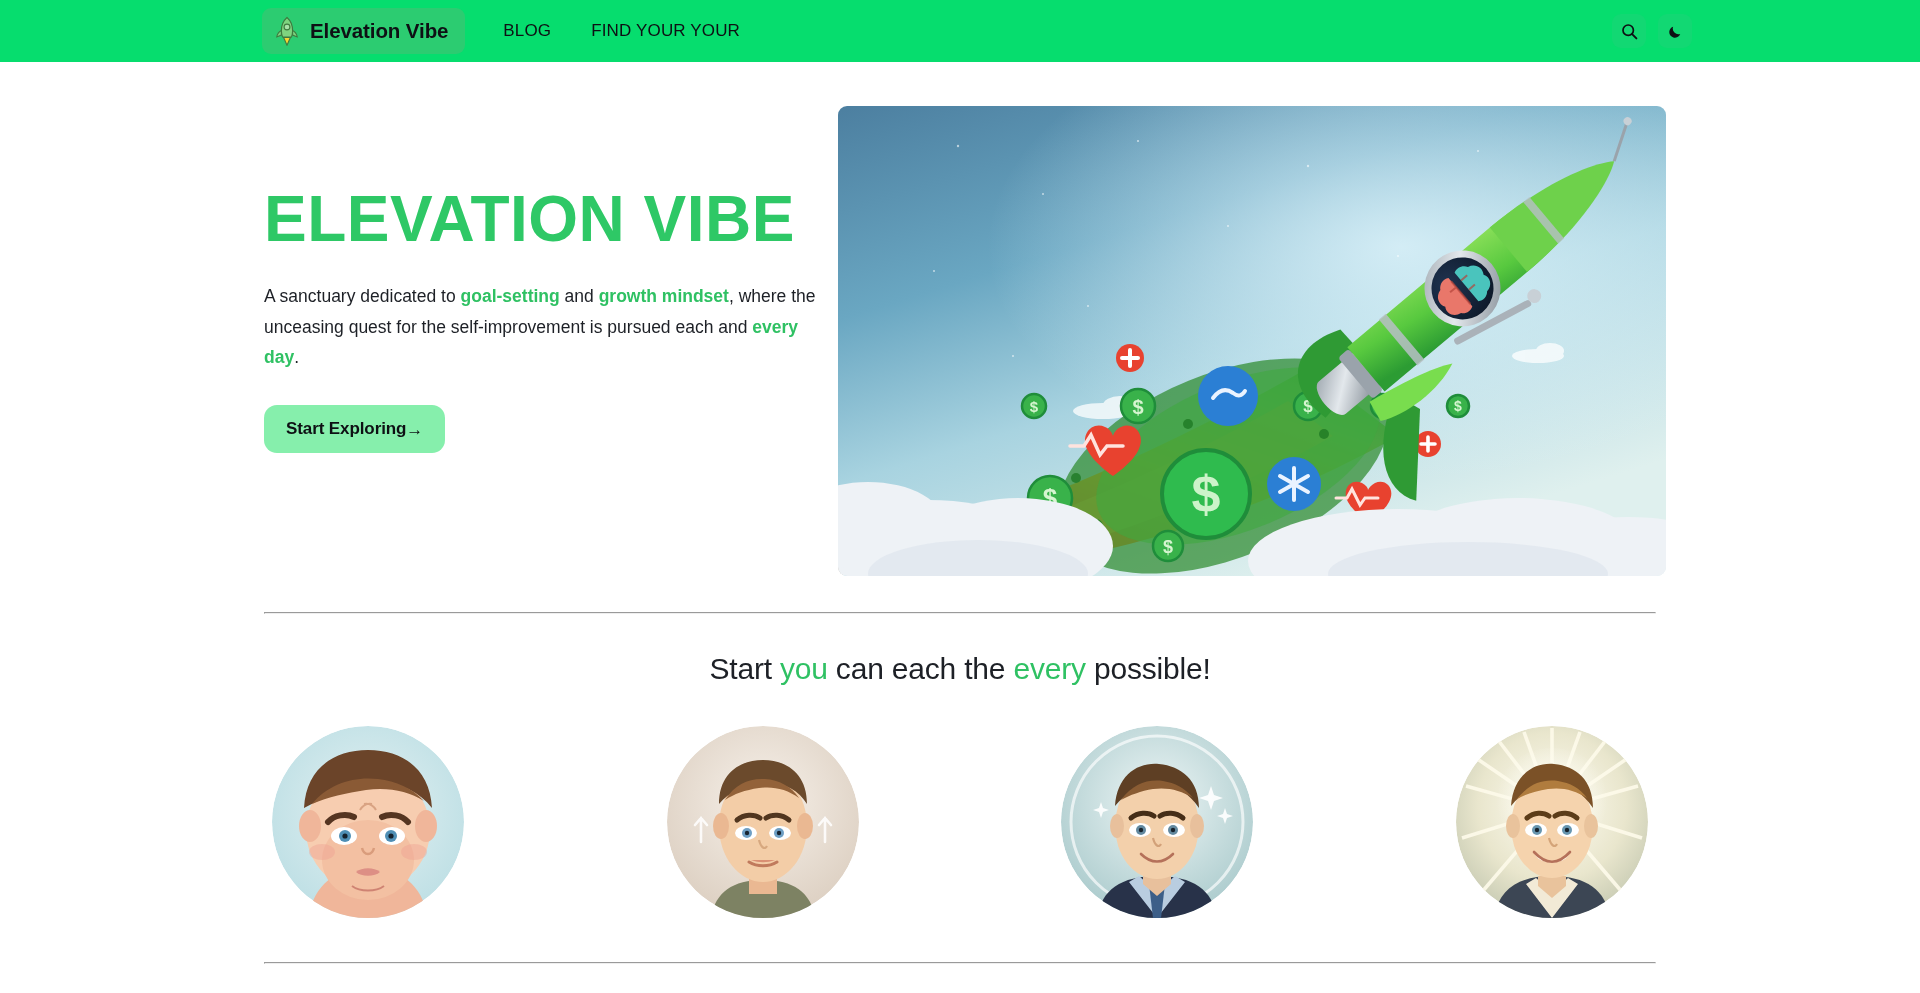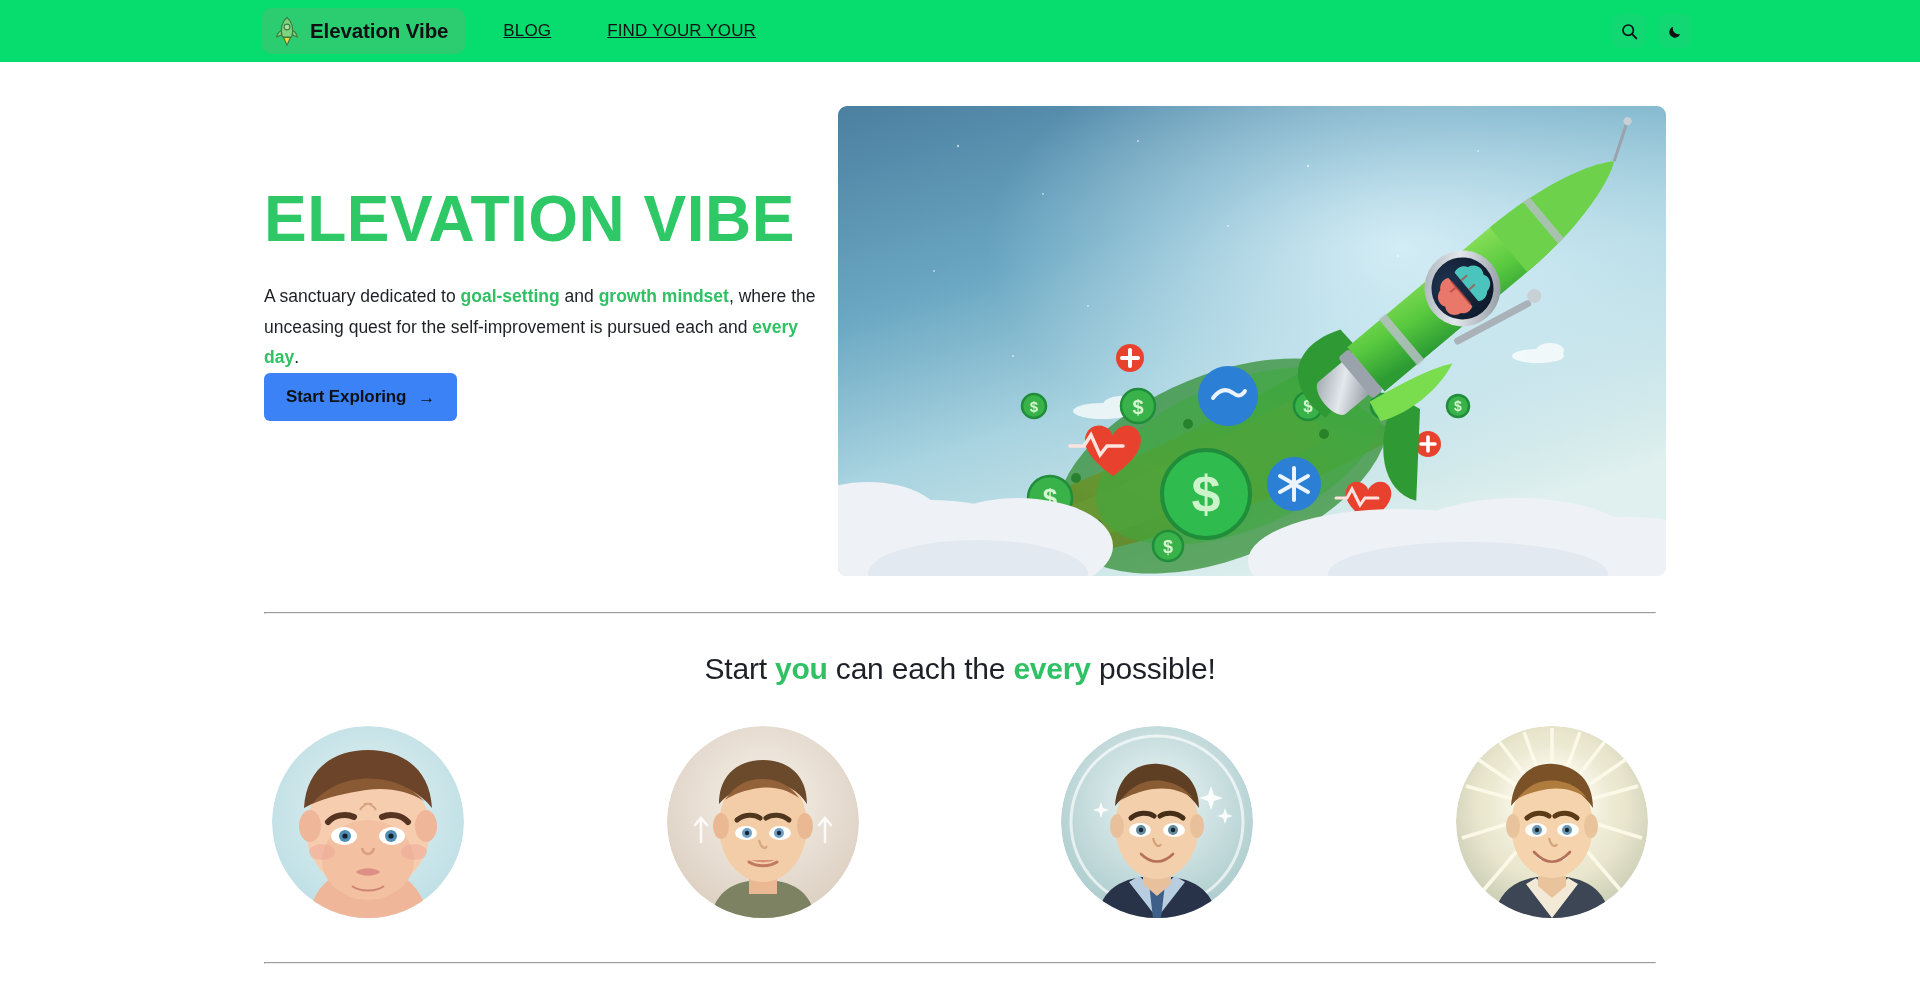--- a/index.html
+++ b/index.html
@@ -51,23 +51,22 @@
     font-size: 20.5px;
     font-weight: 700;
     color: #0e1014;
     letter-spacing: -0.1px;
     white-space: nowrap;
   }
 
   .nav-links {
     display: flex;
     align-items: center;
-    gap: 16px;
+    gap: 0;
     margin-left: 18px;
-    text-decoration: underline;
   }
 
   .nav-link {
     font-size: 17px;
     font-weight: 500;
     color: #0e1014;
     letter-spacing: 0.15px;
     text-decoration: none;
     padding: 10px 20px;
     white-space: nowrap;
@@ -123,31 +122,32 @@
     color: #2ec866;
     letter-spacing: 0.5px;
     margin-bottom: 28px;
   }
 
   .hero-copy {
     font-size: 17.5px;
     line-height: 1.75;
     color: #1d2026;
     max-width: 552px;
+    margin-bottom: 32px;
   }
 
   .hl { color: #2fc163; font-weight: 600; }
 
   .cta-btn {
     display: inline-flex;
     align-items: center;
-    gap: 12px;
-    background: #3b82f6;
+    gap: 0;
+    background: #86efac;
     border: none;
-    border-radius: 6px;
+    border-radius: 13px;
     padding: 14px 22px;
     font-family: inherit;
     font-size: 17px;
     font-weight: 700;
     color: #0e1014;
     cursor: pointer;
     letter-spacing: -0.1px;
   }
 
   .cta-arrow { font-size: 17px; line-height: 1; display: block; }
@@ -183,21 +183,21 @@
 
   .change-title {
     text-align: center;
     font-size: 30px;
     font-weight: 400;
     color: #1d2026;
     letter-spacing: -0.2px;
     margin-bottom: 40px;
   }
 
-  .change-title .hl { font-weight: 700; color: #2fc163; }
+  .change-title .hl { font-weight: 400; color: #2fc163; }
 
   .avatar-row {
     display: flex;
     justify-content: space-between;
     align-items: center;
     padding: 0 8px;
   }
 
   .avatar {
     width: 192px;

